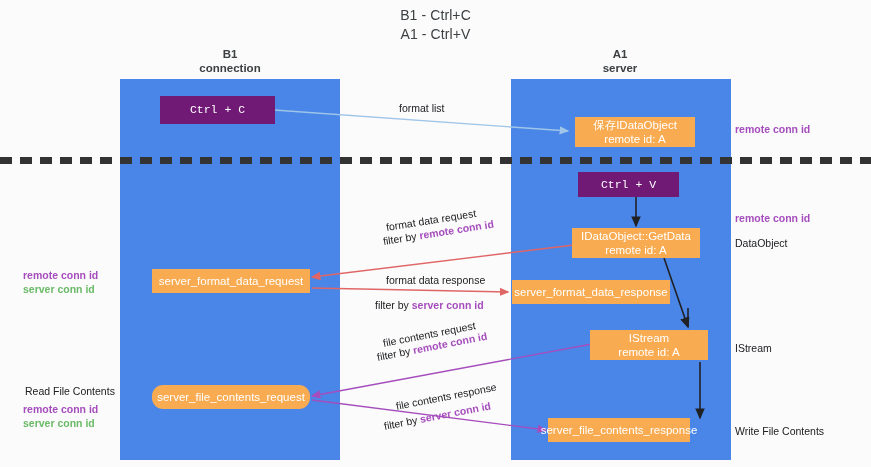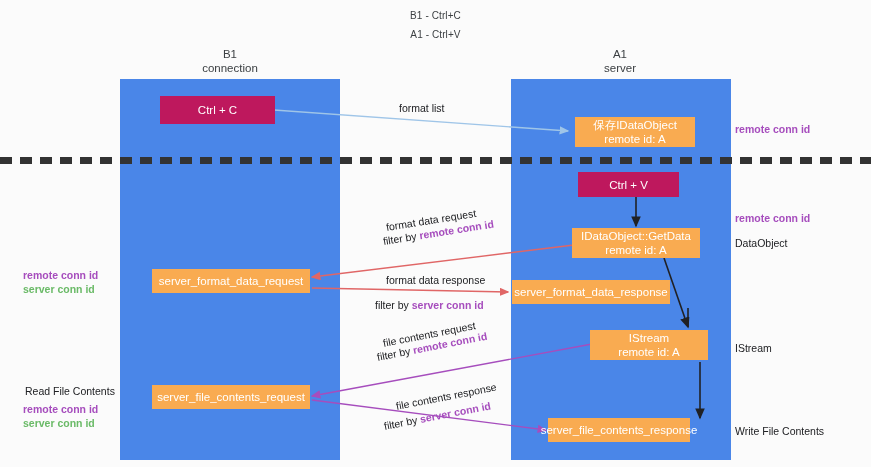--- a/index.html
+++ b/index.html
@@ -18,34 +18,35 @@
     background: #fbfbfb;
     overflow: hidden;
   }
   
   .title {
     position: absolute;
     left: 0;
     top: 6px;
     width: 871px;
     text-align: center;
-    font-size: 10px;
+    font-size: 14px;
     color: #3c4043;
     line-height: 19px;
     letter-spacing: .1px;
   }
   .title div { white-space: pre; }
 
   
   .lane-head {
     position: absolute;
     text-align: center;
     font-size: 11.5px;
     color: #3c4043;
     line-height: 14px;
+    font-weight: bold;
   }
   .lane-head .l1 { display: block; }
   .lane-head .l2 { display: block; }
 
   
   .lane {
     position: absolute;
     background: #4a86e8;
   }
 
@@ -70,21 +71,21 @@
     flex-direction: column;
     align-items: center;
     justify-content: center;
     color: #ffffff;
     font-size: 11.5px;
     line-height: 14px;
     text-align: center;
     white-space: nowrap;
   }
   .node.orange { background: #f9ab51; }
-  .node.green  { background: #be185d; }
+  .node.green  { background: #701a75; font-family: Liberation Mono, monospace; }
   .node span { display: block; }
 
   
   .edge-label {
     position: absolute;
     font-size: 10.5px;
     line-height: 14px;
     color: #202124;
     white-space: nowrap;
   }
@@ -195,21 +196,21 @@
 
   <div class="node orange" style="left:512px; top:280px; width:158px; height:24px;">
     <span>server_format_data_response</span>
   </div>
 
   <div class="node orange" style="left:590px; top:330px; width:118px; height:30px;">
     <span>IStream</span>
     <span>remote id: A</span>
   </div>
 
-  <div class="node orange" style="left:152px; top:385px; width:158px; height:24px;">
+  <div class="node orange" style="left:152px; top:385px; width:158px; height:24px;border-radius:11px;">
     <span>server_file_contents_request</span>
   </div>
 
   <div class="node orange" style="left:548px; top:418px; width:142px; height:24px;">
     <span>server_file_contents_response</span>
   </div>
 
   <div class="edge-label" style="left:399px; top:101px;">
     <span>format list</span>
   </div>

